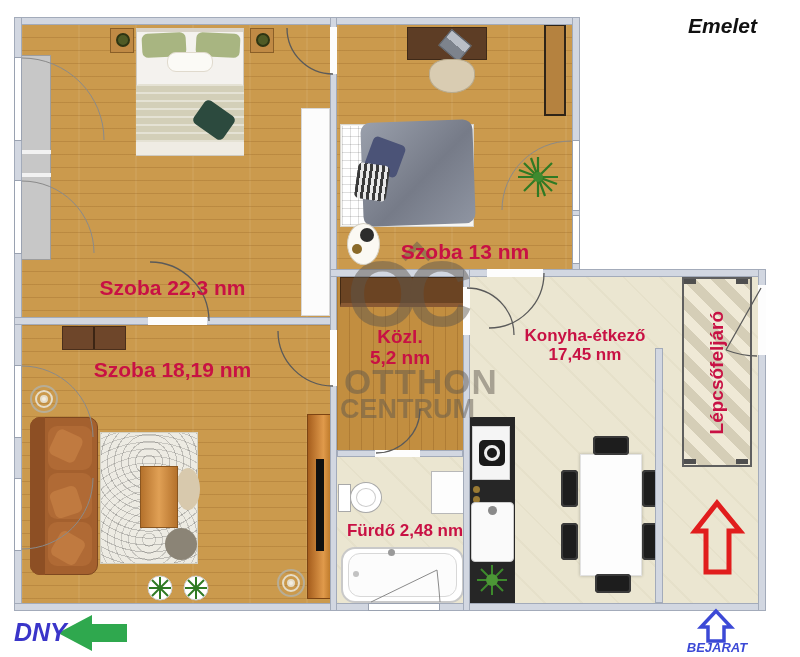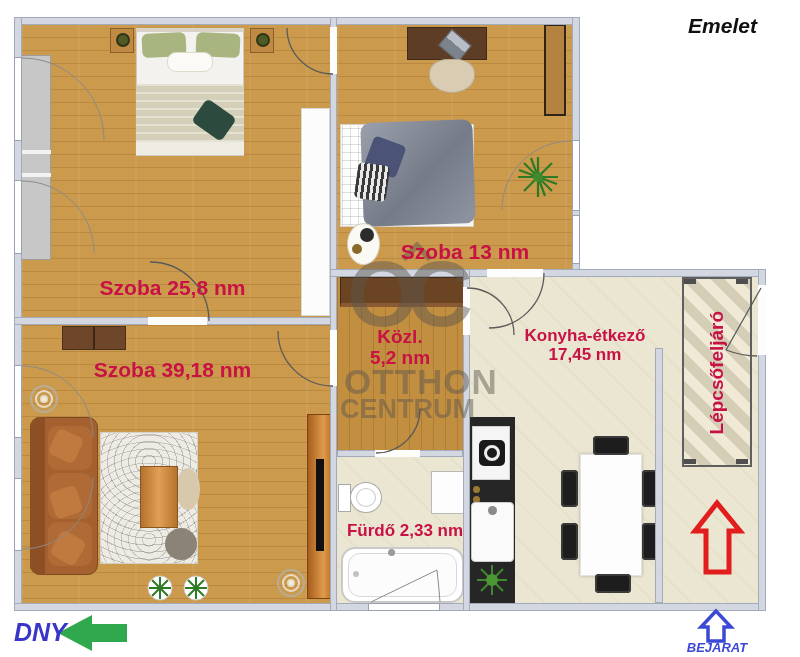--- a/index.html
+++ b/index.html
@@ -189,31 +189,31 @@
     <path d="M716 611 L701 627 L708 627 L708 641 L724 641 L724 627 L731 627 Z" fill="#ffffff" stroke="#3c49d6" stroke-width="3.5" stroke-linejoin="miter"></path>
 
     <path d="M58 633 L92 615 L92 624 L127 624 L127 642 L92 642 L92 651 Z" fill="#2fa84e" stroke="none"></path>
   </svg>
 
   <div class="wm" style="left:344px;top:248px;width:120px;font-size:92px;line-height:1;letter-spacing:-12px;">OC</div>
   <div class="blk" style="left:406px;top:246px;width:22px;height:22px;border-top:6px solid #5e574e;border-left:6px solid #5e574e;transform:rotate(45deg);opacity:.48;"></div>
   <div class="wm" style="left:344px;top:362px;width:116px;font-size:35px;letter-spacing:1px;">OTTHON</div>
   <div class="wm" style="left:340px;top:394px;width:124px;font-size:27px;">CENTRUM</div>
 
-  <div class="rlabel" style="left:60px;top:276px;width:225px;font-size:21px;">Szoba 25,8 nm</div>
+  <div class="rlabel" style="left:60px;top:276px;width:225px;font-size:21px;">Szoba 22,3 nm</div>
   <div class="rlabel" style="left:380px;top:240px;width:170px;font-size:21px;">Szoba 13 nm</div>
-  <div class="rlabel" style="left:60px;top:358px;width:225px;font-size:21px;">Szoba 39,18 nm</div>
+  <div class="rlabel" style="left:60px;top:358px;width:225px;font-size:21px;">Szoba 18,19 nm</div>
   <div class="rlabel" style="left:345px;top:326px;width:110px;font-size:19px;">
     <div>Közl.</div>
     <div>5,2 nm</div>
   </div>
   <div class="rlabel" style="left:503px;top:326px;width:164px;font-size:17px;">
     <div>Konyha-étkező</div>
     <div>17,45 nm</div>
   </div>
-  <div class="rlabel" style="left:340px;top:521px;width:130px;font-size:17px;">Fürdő 2,33 nm</div>
+  <div class="rlabel" style="left:340px;top:521px;width:130px;font-size:17px;">Fürdő 2,48 nm</div>
   <div class="rlabel" style="left:627px;top:362px;width:180px;font-size:19px;transform:rotate(-90deg);">Lépcsőfeljáró</div>
 
   <div class="abs" style="left:680px;top:14px;width:85px;font-size:21px;font-weight:bold;color:#111;text-align:center;">Emelet</div>
   <div class="abs" style="left:14px;top:618px;font-size:25px;font-weight:bold;color:#3a35c9;">DNY</div>
   <div class="abs" style="left:678px;top:640px;width:78px;font-size:13px;font-weight:bold;color:#3c49d6;text-align:center;">BEJÁRAT</div>
 
 </div>
 
 </body></html>

